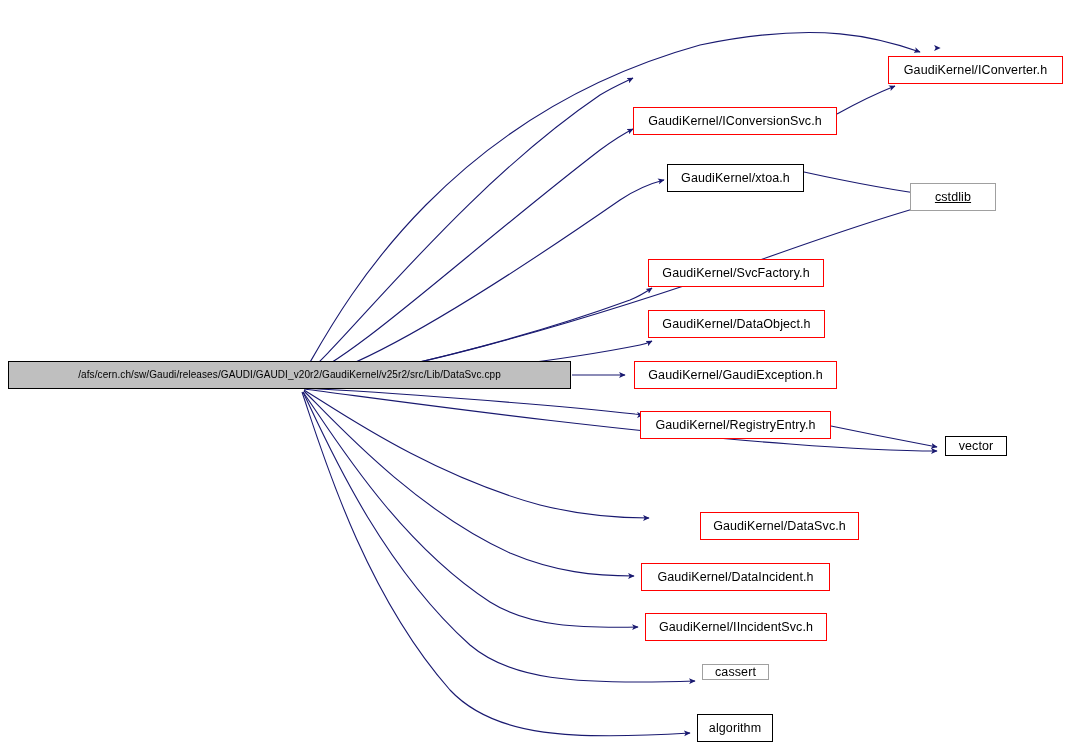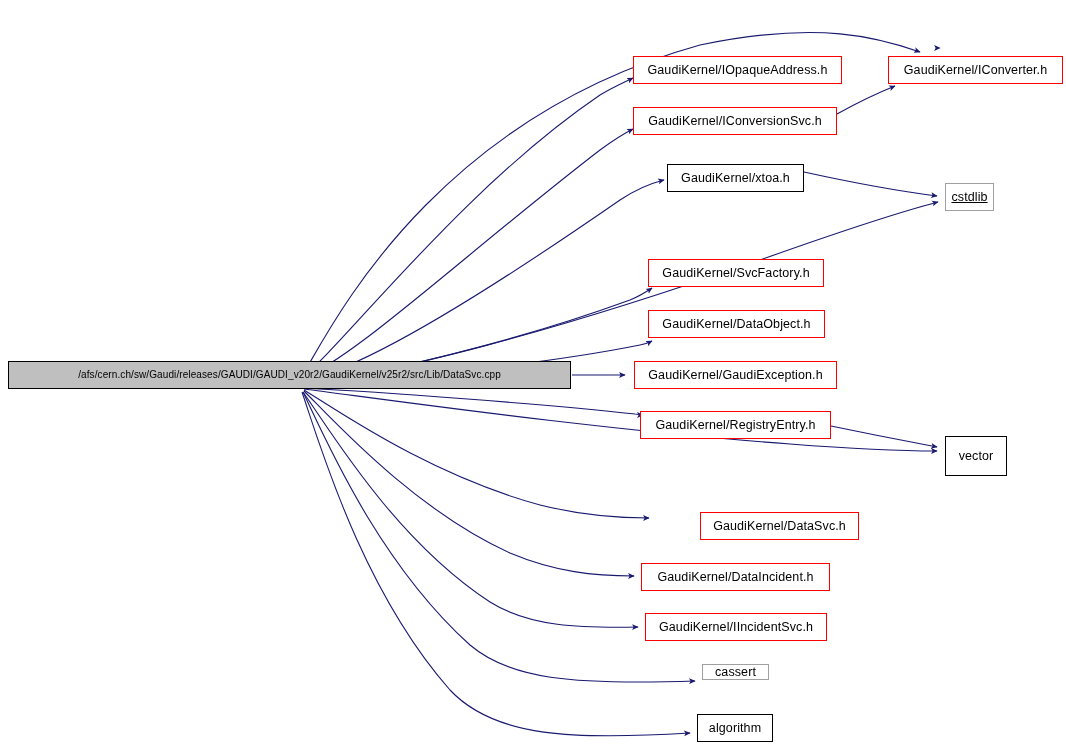--- a/index.html
+++ b/index.html
@@ -78,48 +78,45 @@
       <path d="M303,392 C325,438 378,562 470,645 C510,679 570,685 695,681" fill="none" stroke="#191970" stroke-width="1.1" marker-end="url(#arrow)"></path>
       <path d="M302,392 C320,445 362,590 450,690 C495,738 575,740 690,733" fill="none" stroke="#191970" stroke-width="1.1" marker-end="url(#arrow)"></path>
       <path d="M837,114 C855,104 875,94 895,86" fill="none" stroke="#191970" stroke-width="1.1" marker-end="url(#arrow)"></path>
       <path d="M940,48 L940,48" fill="none" stroke="#191970" stroke-width="1.1" marker-end="url(#arrow)"></path>
       <path d="M804,172 C845,181 890,190 937,196" fill="none" stroke="#191970" stroke-width="1.1" marker-end="url(#arrow)"></path>
       <path d="M831,426 C865,433 905,441 937,447" fill="none" stroke="#191970" stroke-width="1.1" marker-end="url(#arrow)"></path>
     </svg>
 <div class="node root" style="left: 8px; top: 361px; width: 563px; height: 28px;">
       <span class="node-label">/afs/cern.ch/sw/Gaudi/releases/GAUDI/GAUDI_v20r2/GaudiKernel/v25r2/src/Lib/DataSvc.cpp</span>
     </div>
-    <div class="node red" style="left: 633px; top: 56px; width: 209px; height: 28px;">
-      <span class="node-label">GaudiKernel/IOpaqueAddress.h</span>
-    </div>
     <div class="node red" style="left: 888px; top: 56px; width: 175px; height: 28px;">
       <span class="node-label">GaudiKernel/IConverter.h</span>
     </div>
     <div class="node red" style="left: 633px; top: 107px; width: 204px; height: 28px;">
       <span class="node-label">GaudiKernel/IConversionSvc.h</span>
     </div>
     <div class="node black" style="left: 667px; top: 157px; width: 137px; height: 28px; margin-top: 7px;">
       <span class="node-label">GaudiKernel/xtoa.h</span>
     </div>
-    <div class="node grey" style="left: 945px; top: 183px; width: 49px; height: 28px; text-decoration: underline;">
+    <div class="node grey" style="left: 910px; top: 183px; width: 86px; height: 28px; text-decoration: underline;">
       <span class="node-label">cstdlib</span>
     </div>
     <div class="node red" style="left: 648px; top: 259px; width: 176px; height: 28px;">
       <span class="node-label">GaudiKernel/SvcFactory.h</span>
     </div>
     <div class="node red" style="left: 648px; top: 310px; width: 177px; height: 28px;">
       <span class="node-label">GaudiKernel/DataObject.h</span>
     </div>
     <div class="node red" style="left: 634px; top: 361px; width: 203px; height: 28px;">
       <span class="node-label">GaudiKernel/GaudiException.h</span>
     </div>
     <div class="node red" style="left: 640px; top: 411px; width: 191px; height: 28px;">
       <span class="node-label">GaudiKernel/RegistryEntry.h</span>
     </div>
-    <div class="node black" style="left: 945px; top: 436px; width: 62px; height: 40px;">
+    <div class="node black" style="left: 945px; top: 436px; width: 62px; height: 20px;">
       <span class="node-label">vector</span>
     </div>
     <div class="node red" style="left: 656px; top: 512px; width: 159px; height: 28px; margin-left: 44px;">
       <span class="node-label">GaudiKernel/DataSvc.h</span>
     </div>
     <div class="node red" style="left: 641px; top: 563px; width: 189px; height: 28px;">
       <span class="node-label">GaudiKernel/DataIncident.h</span>
     </div>
     <div class="node red" style="left: 645px; top: 613px; width: 182px; height: 28px;">
       <span class="node-label">GaudiKernel/IIncidentSvc.h</span>

